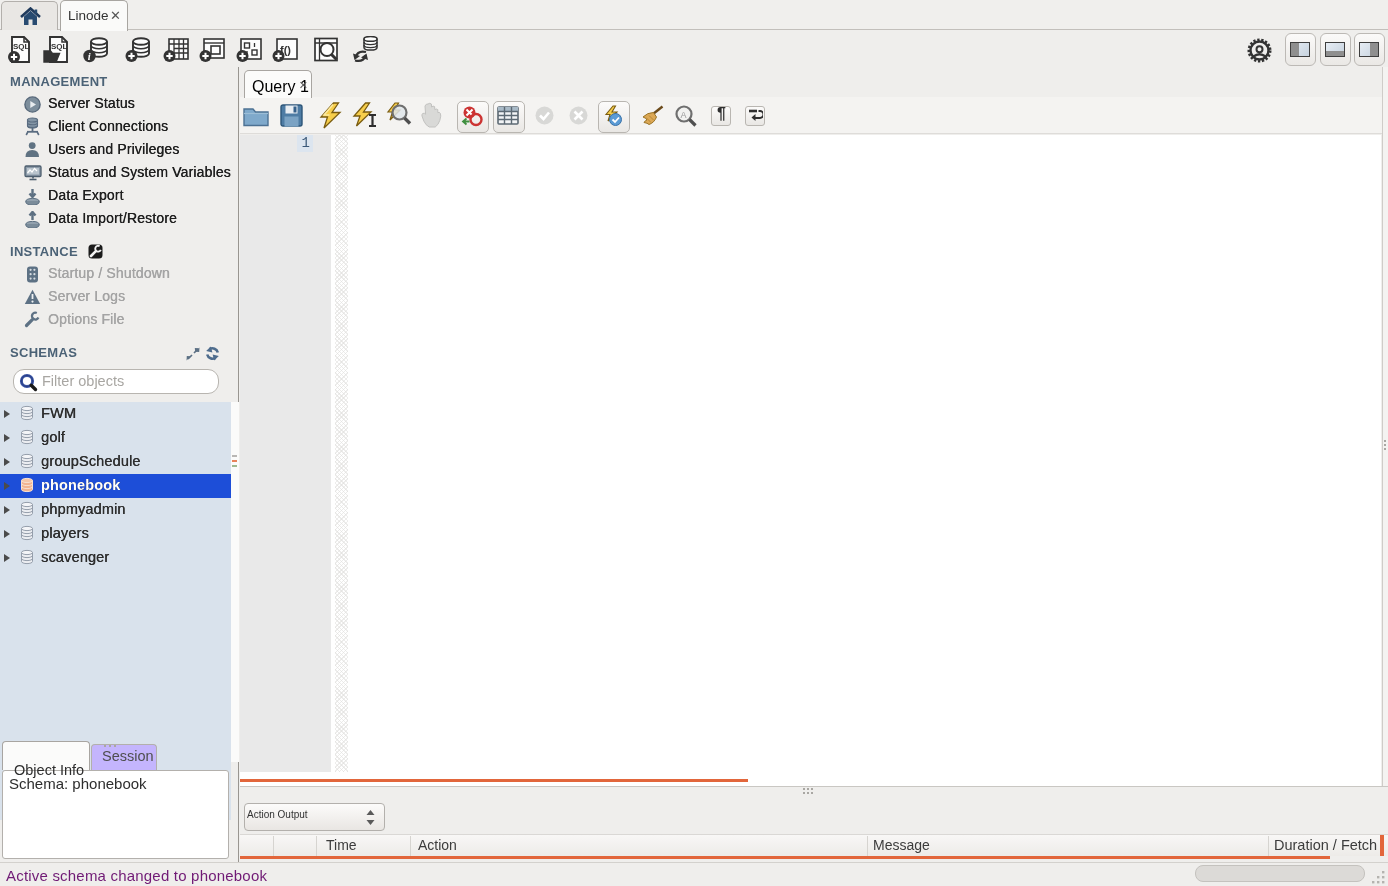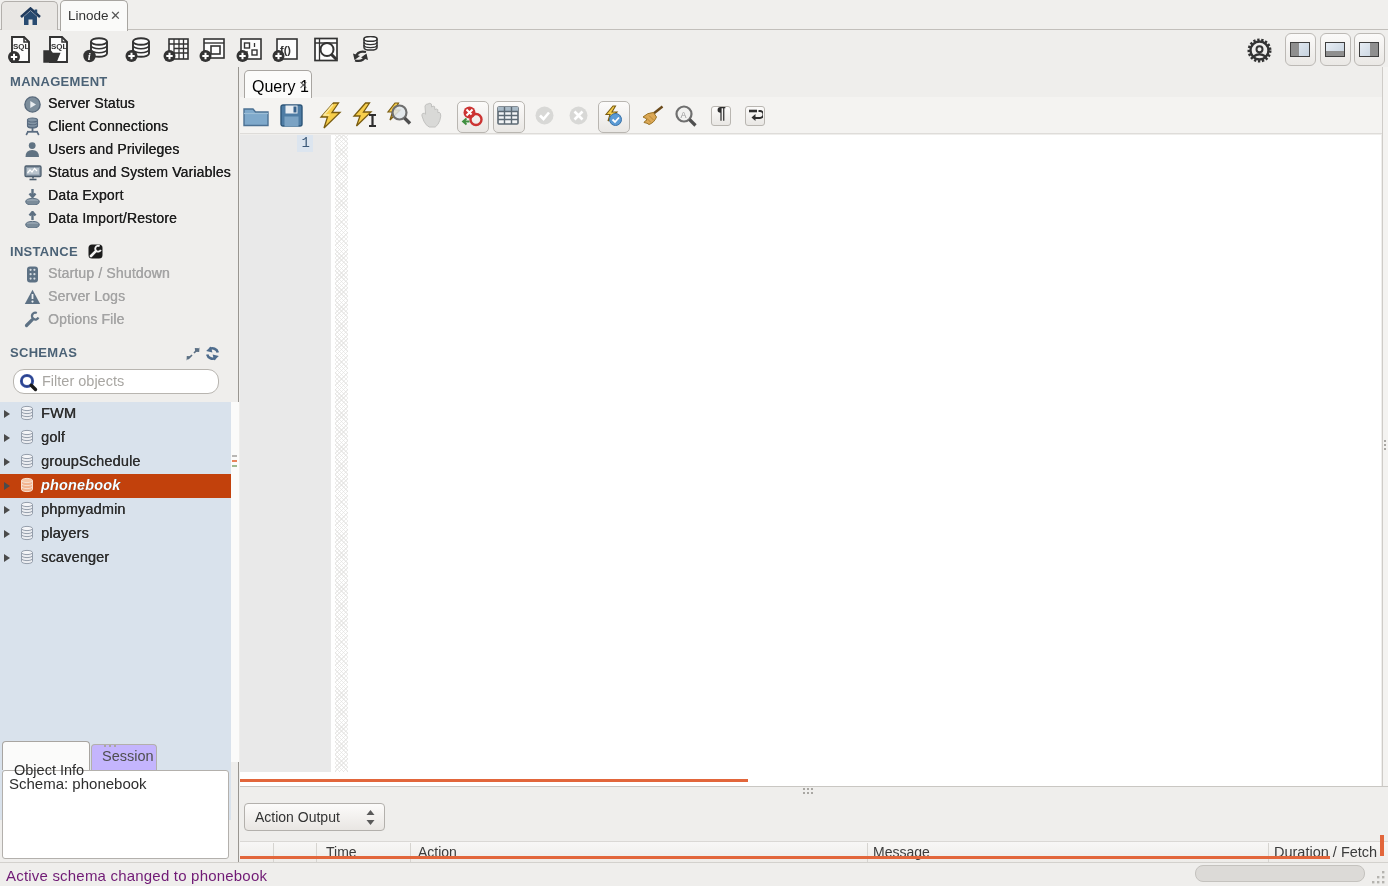--- a/index.html
+++ b/index.html
@@ -27,21 +27,21 @@
   .navitem { position:absolute; left:48px; font-size:14px; color:#1f1f1f; letter-spacing:0.15px; white-space:nowrap; text-shadow:0.3px 0 0 #1f1f1f; }
   .navitem.dis { color:#a4a4a4; text-shadow:0.3px 0 0 #a4a4a4; }
   .navicon { position:absolute; left:24px; }
 
   #filterbox { left:13px; top:369px; width:206px; height:25px; background:#fff; border:1px solid #b8b5b0; border-radius:11px; }
   #filterbox .ph { position:absolute; left:28px; top:3px; color:#a8a6a2; font-size:14.5px; }
 
   #tree { left:0; top:402px; width:231px; height:418px; background:#d9e2ec; }
   .trow { position:absolute; left:0; width:231px; height:24px; }
   .trow .nm { position:absolute; left:41px; top:3px; font-size:14.5px; letter-spacing:0.15px; color:#2e2e2e; text-shadow:0.3px 0 0 #2e2e2e; }
-  .trow.sel { background:#c2410c;font-style:italic; }
+  .trow.sel { background:#1d4ed8; }
   .trow.sel .nm { color:#fff; font-weight:bold; }
   .texp { position:absolute; left:4px; top:8px; width:0; height:0; border-left:6px solid #4b4b4b; border-top:4.5px solid transparent; border-bottom:4.5px solid transparent; }
   .tcyl { position:absolute; left:20px; top:3px; }
 
   #objinfotab { left:2px; top:741px; width:88px; height:29px; background:#fbfbfa; border:1px solid #a8a5a1; border-bottom:none; border-radius:4px 4px 0 0; z-index:2; }
   #sessiontab { left:91px; top:744px; width:66px; height:26px; background:#c4b5fd; border:1px solid #b3b0ac; border-bottom:none; border-radius:4px 4px 0 0; }
   #infopanel { left:2px; top:770px; width:227px; height:89px; background:#fff; border:1px solid #b3b0ac; border-radius:3px; }
 
   
   #querytab { left:244px; top:70px; width:68px; height:28px; background:#fbfbfa; border:1px solid #a8a5a1; border-bottom:none; border-radius:5px 5px 0 0; z-index:2; }
@@ -54,22 +54,22 @@
   #foldcol { left:95px; top:0px; width:13px; height:637px; background-image:repeating-linear-gradient(45deg,rgba(222,221,219,0.55) 0 1px,rgba(255,255,255,0) 1px 3px),repeating-linear-gradient(-45deg,rgba(222,221,219,0.55) 0 1px,rgba(255,255,255,0) 1px 3px); }
   #ln1 { position:absolute; left:57px; top:0px; width:16px; height:17px; line-height:16px; background:#dce5ef; color:#3a5878; font-family:"Liberation Mono", monospace; font-size:14px; text-align:right; padding-right:3px; }
   #hscroll { position:absolute; left:0px; top:644px; width:508px; height:3px; background:#e2663b; }
   #editor-border-b { left:240px; top:786px; width:1148px; height:1px; background:#c9c7c3; }
 
   #rightstrip { left:1382px; top:67px; width:6px; height:719px; background:#f4f3f1; border-left:1px solid #cfccc8; }
 
   
   #aout { left:240px; top:787px; width:1148px; height:75px; background:#efeeec; }
   #aoutdd { position:absolute; left:4px; top:16px; width:141px; height:28px; background:linear-gradient(#fcfbfa,#e9e6e3); border:1px solid #b3b0ac; border-radius:4px; }
-  #aoutdd .t { position:absolute; left:10px; top:5px; font-size:14px; color:#333; }
-  #aouthdr { position:absolute; left:0px; top:54px; width:1148px; height:22px; background:linear-gradient(#f8f7f6,#edebe8); border-top:1px solid #dad8d5; }
+  #aoutdd .t { position:absolute; left:2px; top:5px; font-size:10px; color:#333; }
+  #aouthdr { position:absolute; left:0px; top:47px; width:1148px; height:22px; background:linear-gradient(#f8f7f6,#edebe8); border-top:1px solid #dad8d5; }
   .hsep { position:absolute; top:1px; width:1px; height:20px; background:#d6d4d0; }
   .hlabel { position:absolute; top:2px; font-size:14px; color:#3c3c3c; }
   #aoutline { position:absolute; left:0px; top:69px; width:1090px; height:3px; background:#e2663b; }
   #aoutvsb { position:absolute; left:1140px; top:48px; width:4px; height:21px; background:#e2663b; }
 
   
   #statusbar { left:0; top:862px; width:1388px; height:24px; background:#efeeec; border-top:1px solid #d3d1cd; }
   #statusbar .msg { position:absolute; left:6px; top:4px; font-size:15px; letter-spacing:0.2px; color:#701a75; }
   #sbpill { position:absolute; left:1195px; top:2px; width:170px; height:17px; background:#dcdad7; border:1px solid #c4c2be; border-radius:8px; }
 </style>

